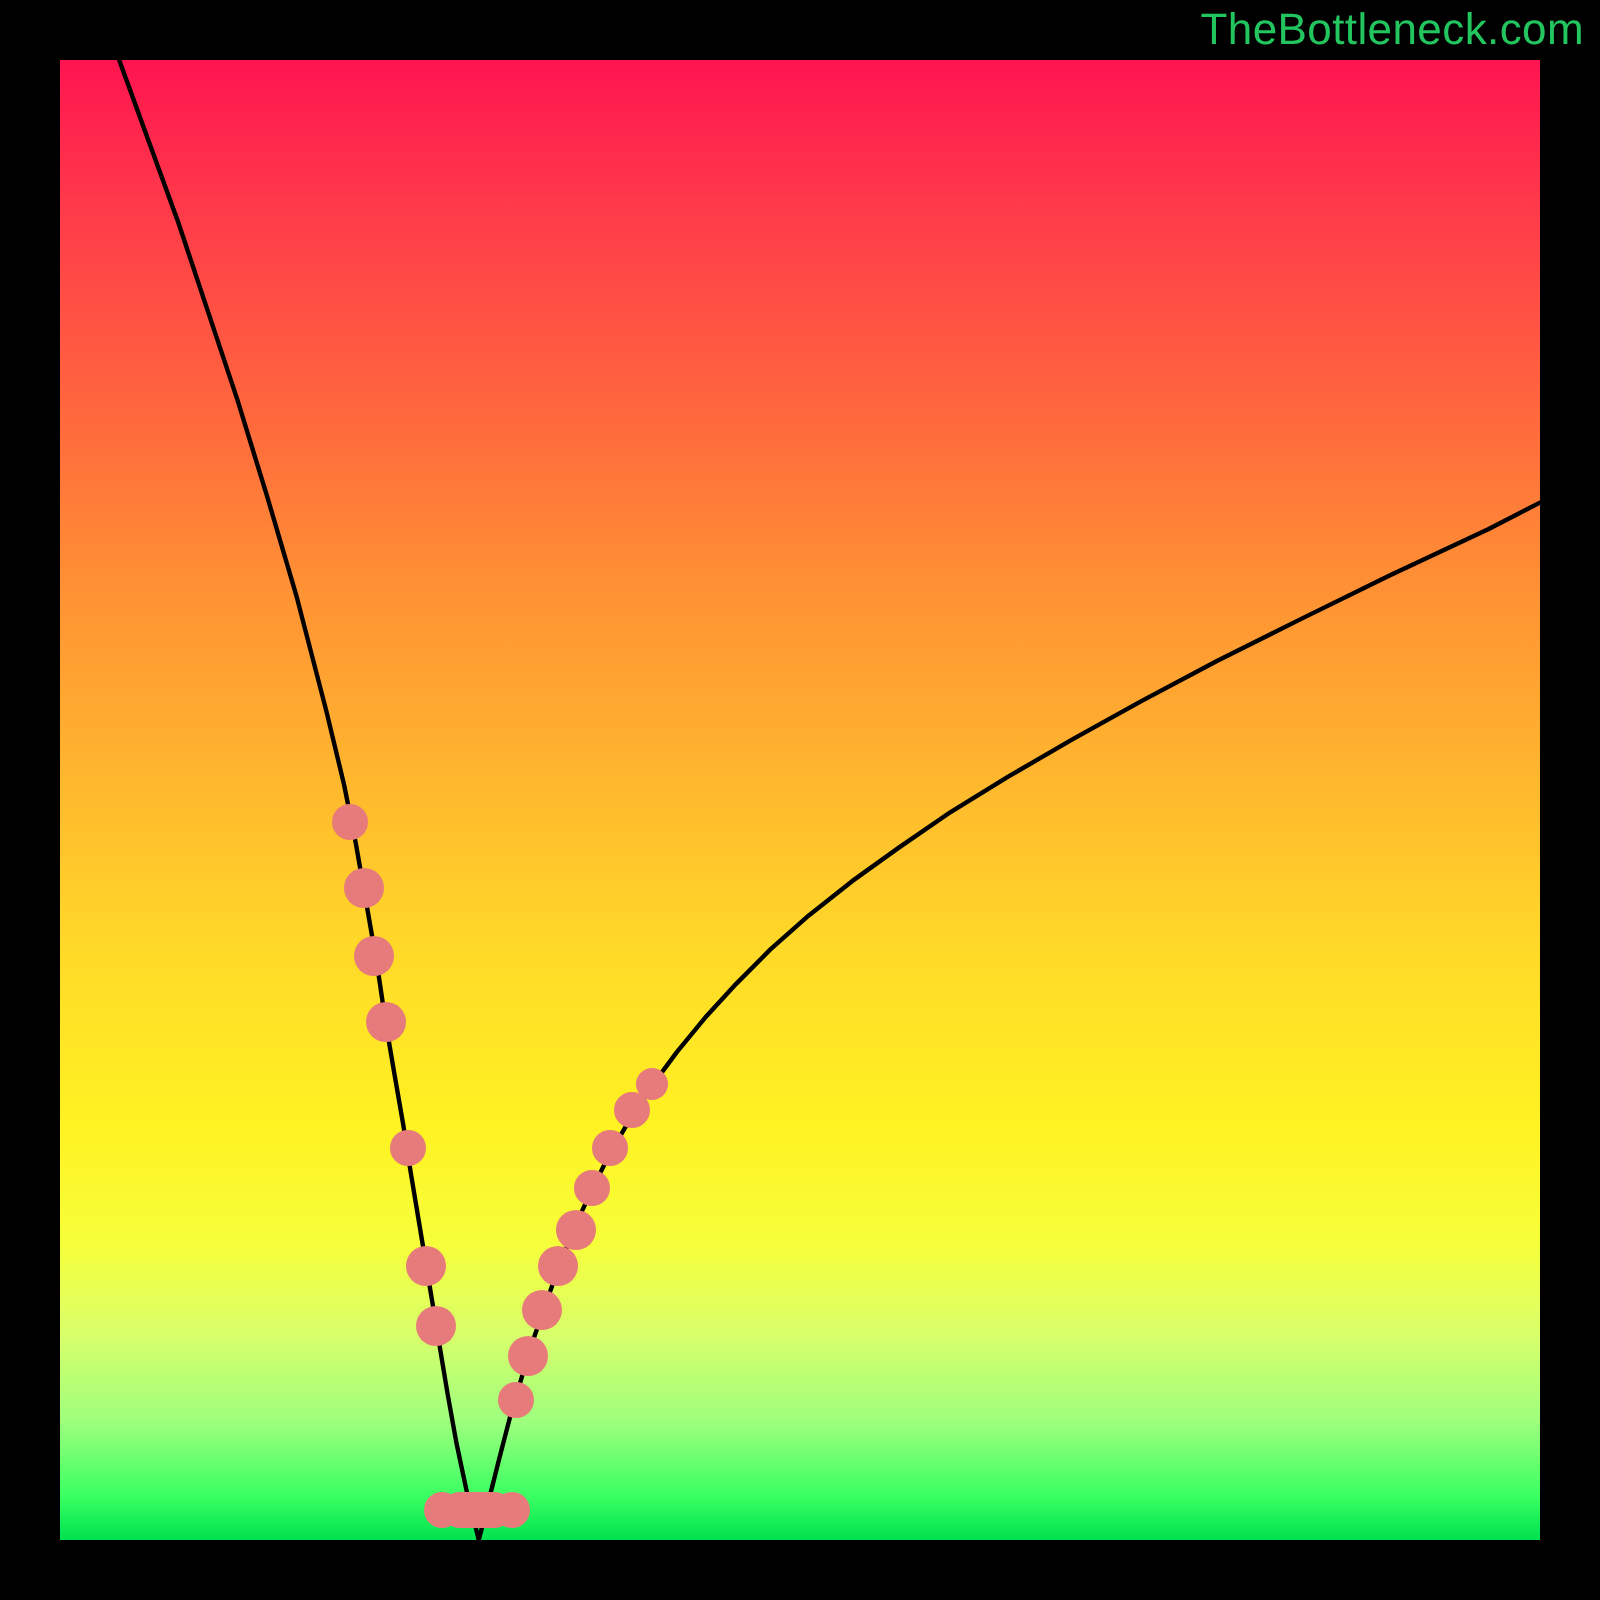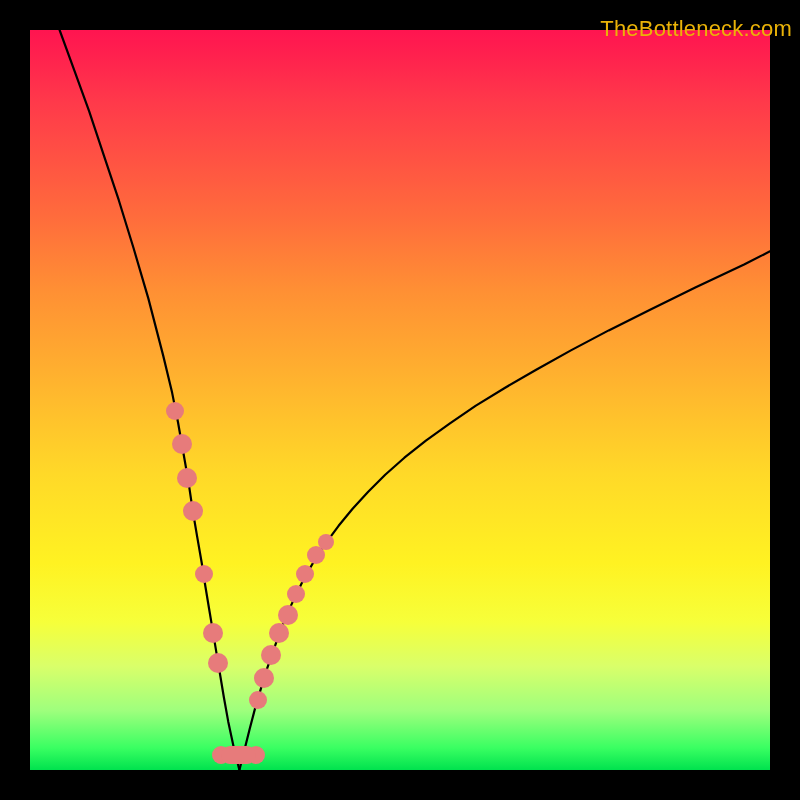--- a/index.html
+++ b/index.html
@@ -34,23 +34,23 @@
       #f6ff3a 80%,
       #d9ff6a 86%,
       #9eff7d 92%,
       #3aff62 97%,
       #00e24e 100%
     );
     overflow: hidden;
   }
   .attribution {
     position: absolute;
-    top: 16px;
+    top: 2px;
     right: 8px;
-    color: #eab308;
+    color: #22c55e;
     font-size: 22px;
     font-weight: 500;
     letter-spacing: 0.2px;
     z-index: 10;
   }
   svg.curves {
     position: absolute;
     left: 0; top: 0;
     width: 740px;
     height: 740px;

